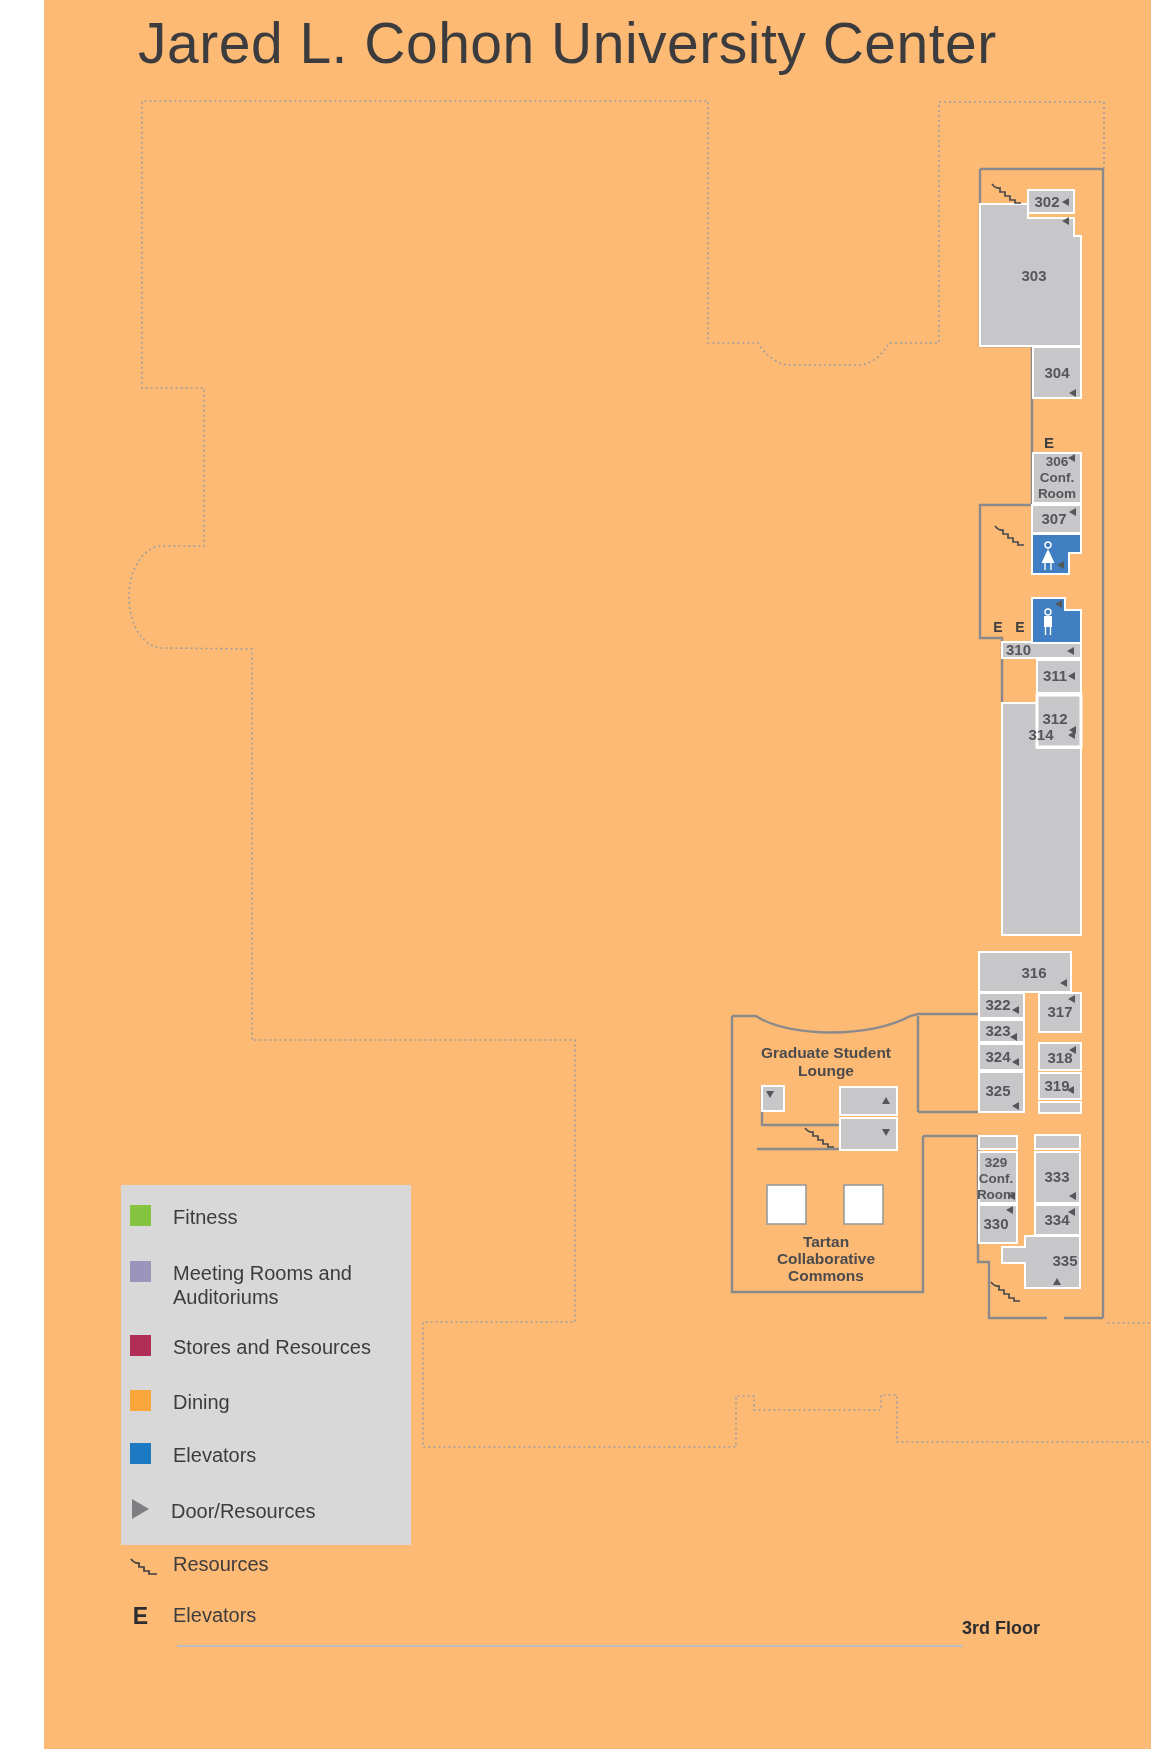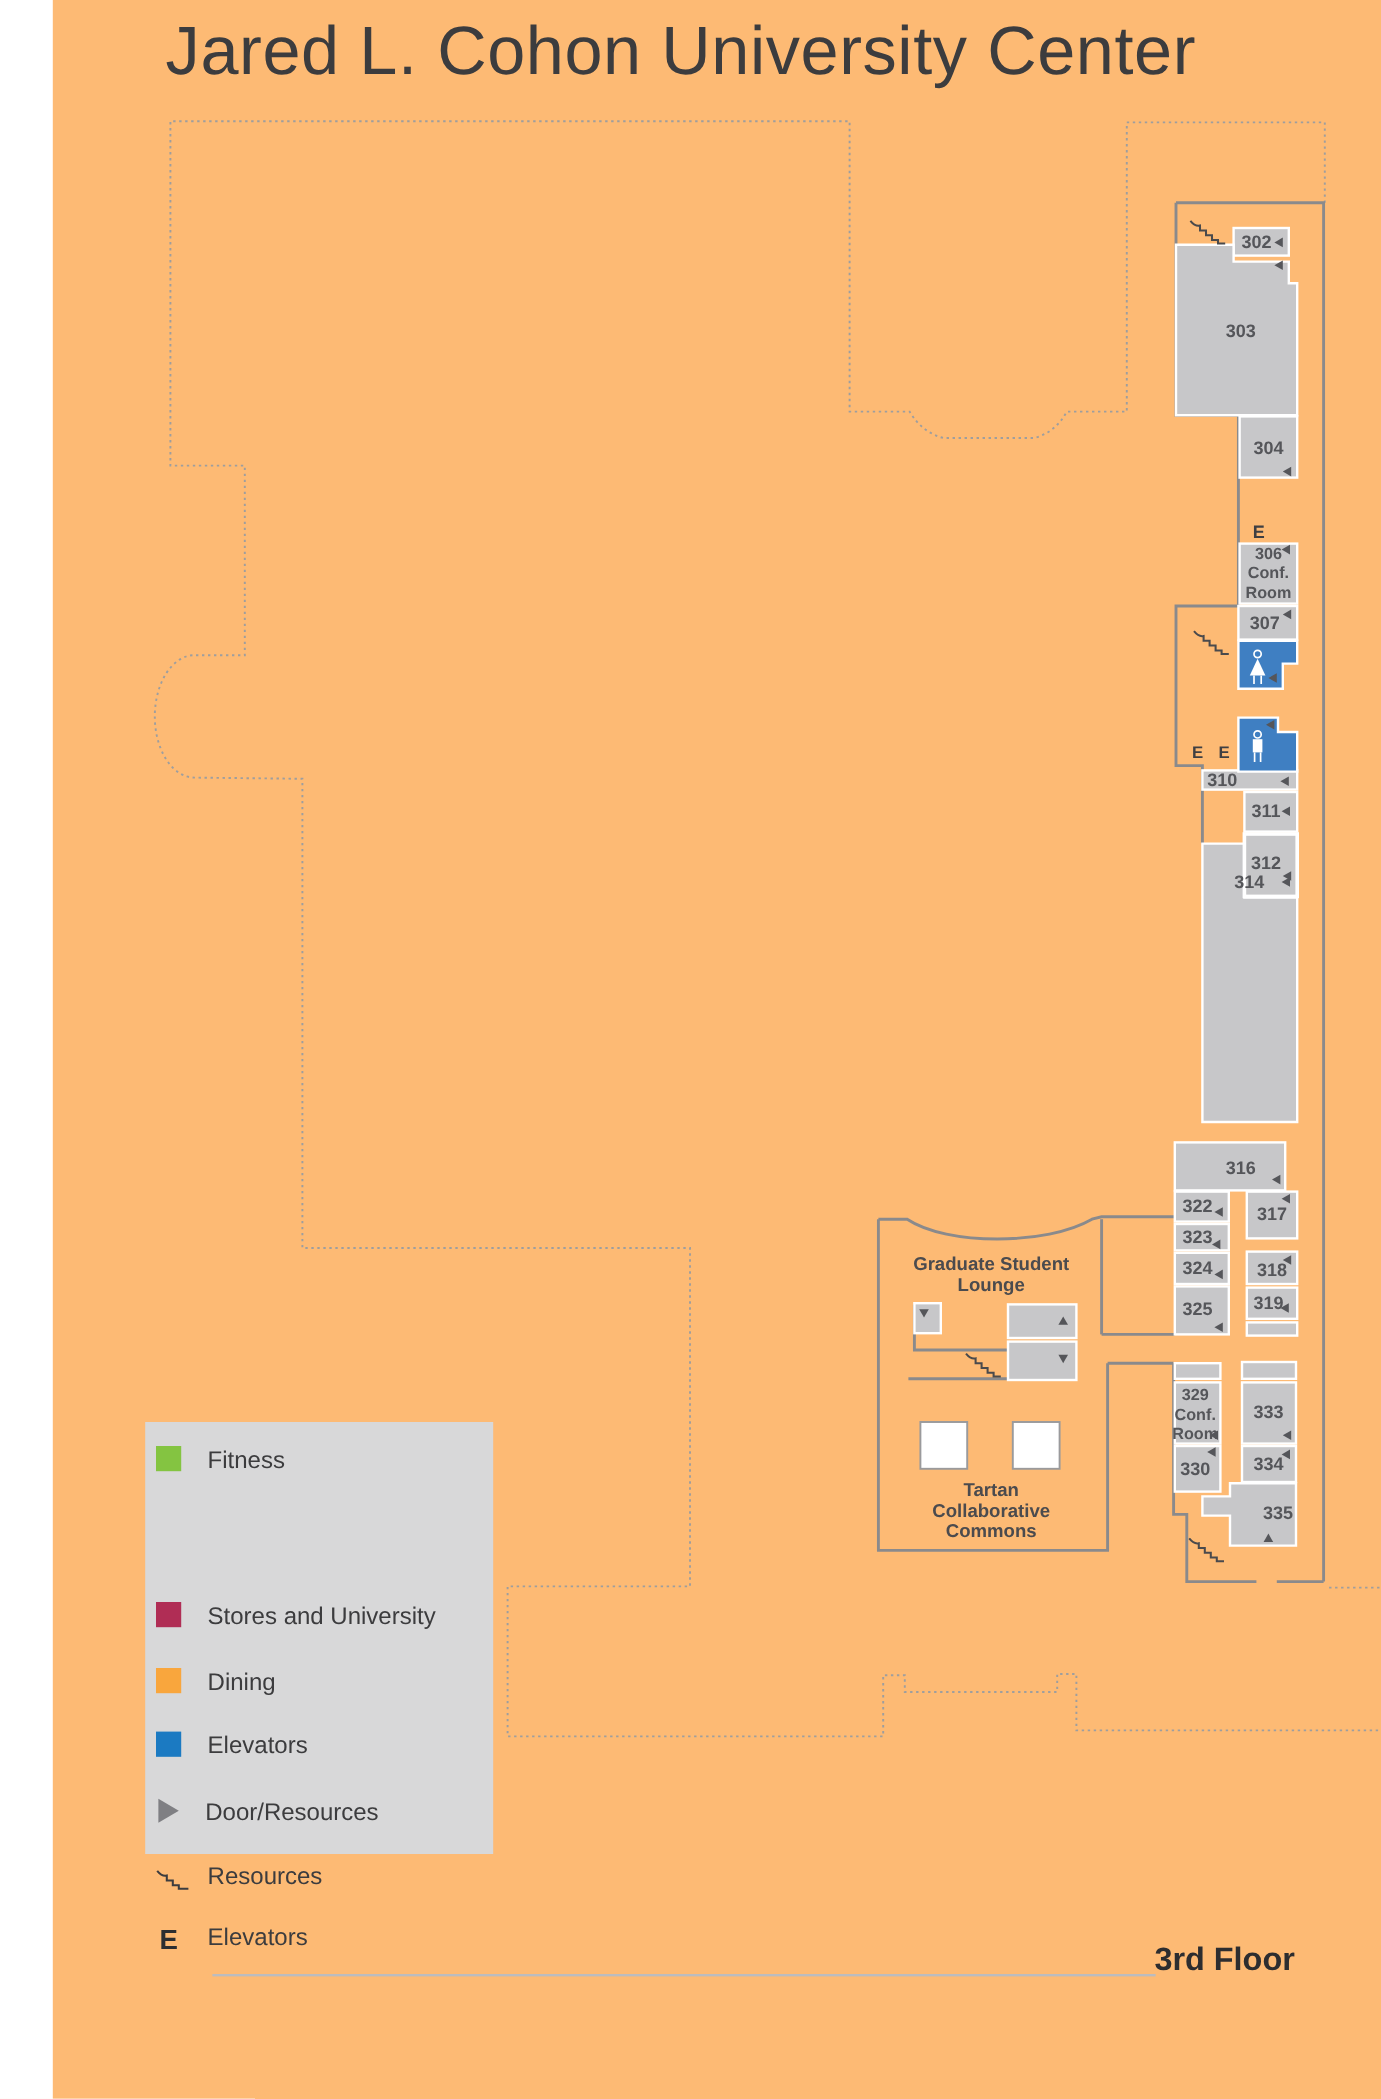--- a/index.html
+++ b/index.html
@@ -17,21 +17,21 @@
   .sw-fitness{background:#84c441;}
   .sw-meeting{background:#9c95bb;}
   .sw-stores{background:#b02d55;}
   .sw-dining{background:#f9a63d;}
   .sw-restrooms{background:#1b7ac2;}
   .tri-right{width:0;height:0;border-left:17px solid #7f7f83;border-top:10px solid transparent;
              border-bottom:10px solid transparent;margin-left:2px;}
   .e-icon{font-size:23px;font-weight:bold;color:#2e2e30;width:21px;text-align:center;}
   
   .floor-line{position:absolute;left:133px;top:1645px;width:786px;border-top:2px solid #bcbcbe;}
-  .floor-label{position:absolute;left:918px;top:1618px;font-size:27px;font-weight:bold;color:#2d2d2f;}
+  .floor-label{position:absolute;left:918px;top:1618px;font-size:18px;font-weight:bold;color:#2d2d2f;}
 </style>
 </head>
 <body>
 
 <div class="page">
 
   <div class="title">Jared L. Cohon University Center</div>
 
   <svg class="plan" width="1151" height="1749" viewBox="0 0 1151 1749">
 
@@ -184,23 +184,28 @@
       <text x="782" y="1264">Collaborative</text>
       <text x="782" y="1281">Commons</text>
     </g>
   </svg>
 
   <div class="legend">
     <div class="lrow" style="top:20px">
       <span class="lswatch sw-fitness"></span>
       <span class="llabel">Fitness</span>
     </div>
+    <div class="lrow" style="top:76px">
+      <span class="lswatch sw-meeting"></span>
+      <span class="llabel">Meeting Rooms and
+Auditoriums</span>
+    </div>
     <div class="lrow" style="top:150px">
       <span class="lswatch sw-stores"></span>
-      <span class="llabel">Stores and University</span>
+      <span class="llabel">Stores and Resources</span>
     </div>
     <div class="lrow" style="top:205px">
       <span class="lswatch sw-dining"></span>
       <span class="llabel">Dining</span>
     </div>
     <div class="lrow" style="top:258px">
       <span class="lswatch sw-restrooms"></span>
       <span class="llabel">Elevators</span>
     </div>
     <div class="lrow" style="top:314px">

